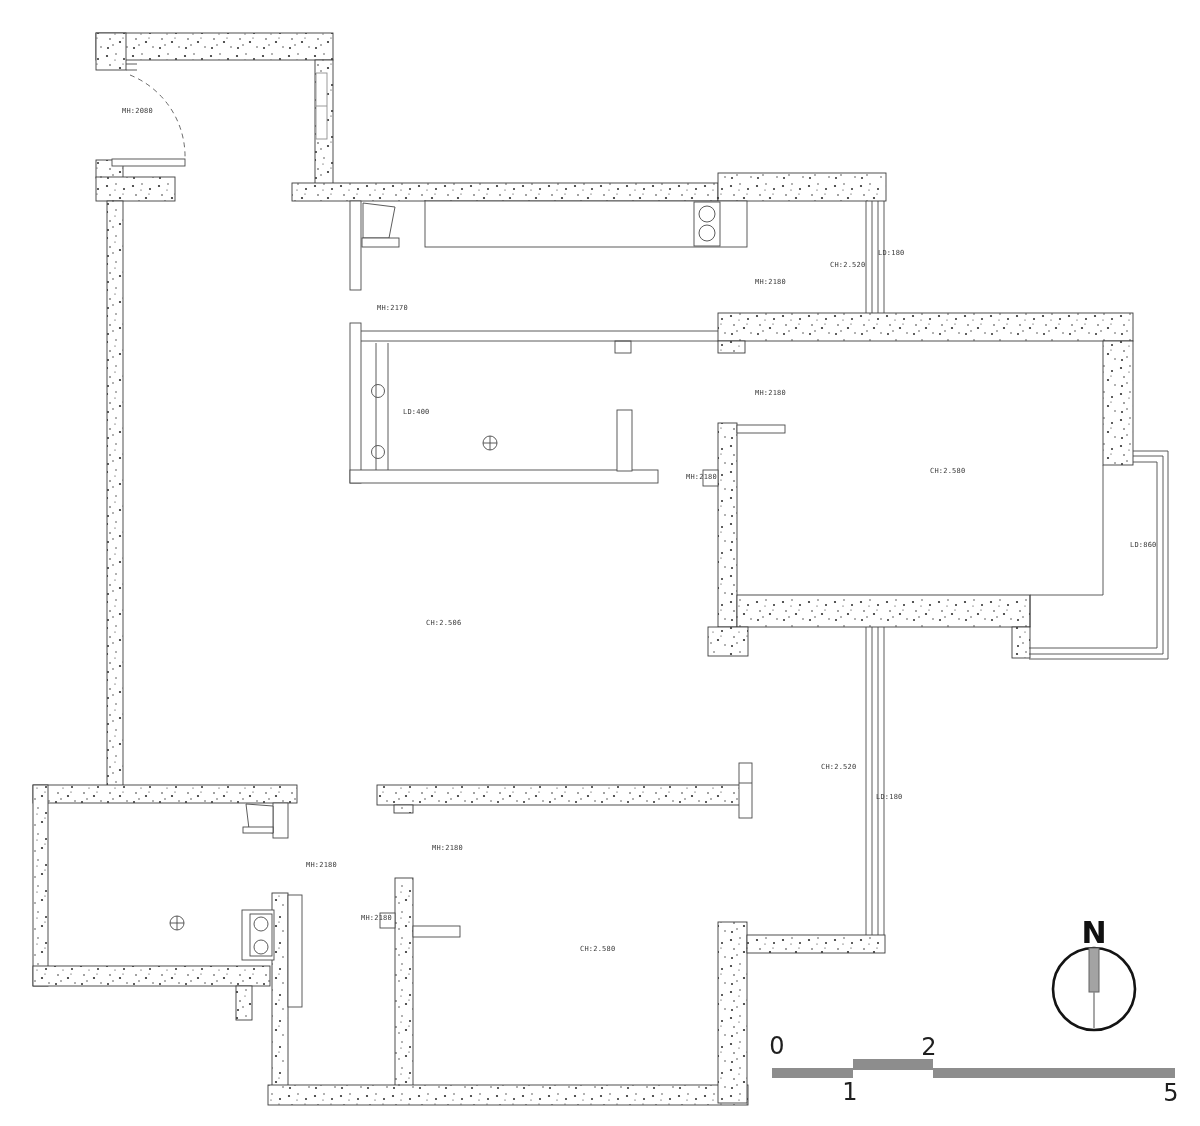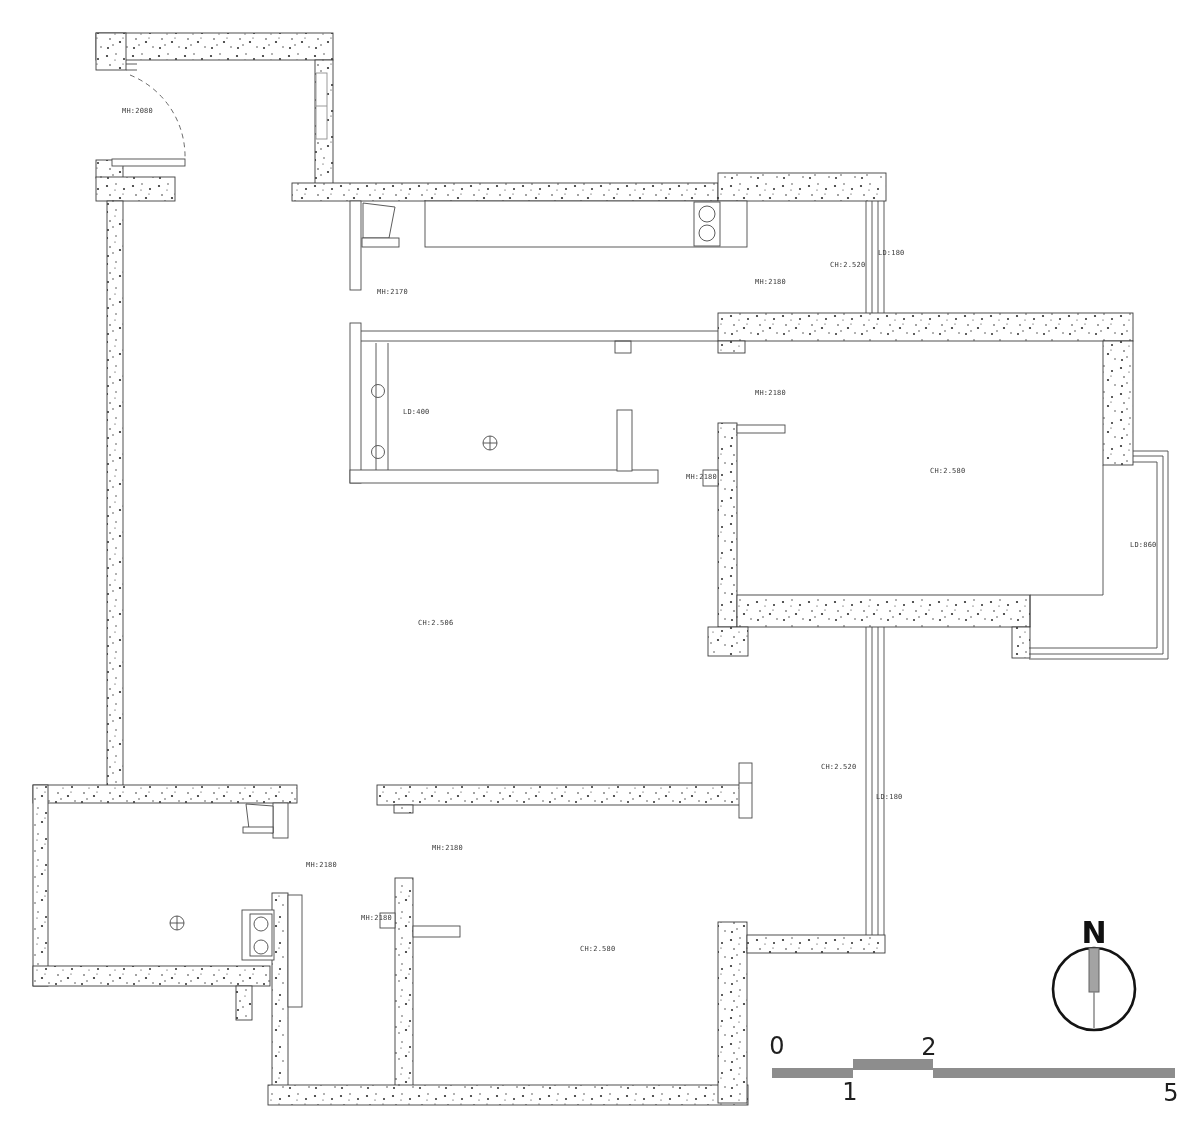--- a/index.html
+++ b/index.html
@@ -155,30 +155,30 @@
   </g>
 
   <g fill="#8d8d8d" stroke="none">
     <rect x="772" y="1068" width="81" height="10"></rect>
     <rect x="853" y="1059" width="80" height="11"></rect>
     <rect x="933" y="1068" width="242" height="10"></rect>
   </g>
 </svg>
 
   <div class="lbl" style="left:86px;top:107px">MH:2080</div>
-  <div class="lbl" style="left:341px;top:288px">MH:2170</div>
+  <div class="lbl" style="left:341px;top:304px">MH:2170</div>
   <div class="lbl" style="left:794px;top:261px">CH:2.520</div>
   <div class="lbl" style="left:842px;top:249px">LD:180</div>
   <div class="lbl" style="left:719px;top:278px">MH:2180</div>
   <div class="lbl" style="left:367px;top:408px">LD:400</div>
   <div class="lbl" style="left:719px;top:389px">MH:2180</div>
   <div class="lbl" style="left:894px;top:467px">CH:2.580</div>
   <div class="lbl" style="left:1094px;top:541px">LD:860</div>
   <div class="lbl" style="left:650px;top:473px">MH:2180</div>
-  <div class="lbl" style="left:382px;top:619px">CH:2.506</div>
+  <div class="lbl" style="left:390px;top:619px">CH:2.506</div>
   <div class="lbl" style="left:785px;top:763px">CH:2.520</div>
   <div class="lbl" style="left:840px;top:793px">LD:180</div>
   <div class="lbl" style="left:396px;top:844px">MH:2180</div>
   <div class="lbl" style="left:270px;top:861px">MH:2180</div>
   <div class="lbl" style="left:325px;top:914px">MH:2180</div>
   <div class="lbl" style="left:544px;top:945px">CH:2.580</div>
 
   <div class="north" style="left:1094px;top:918px">N</div>
   <div class="num" style="left:777px;top:1034px">0</div>
   <div class="num" style="left:929px;top:1035px">2</div>

